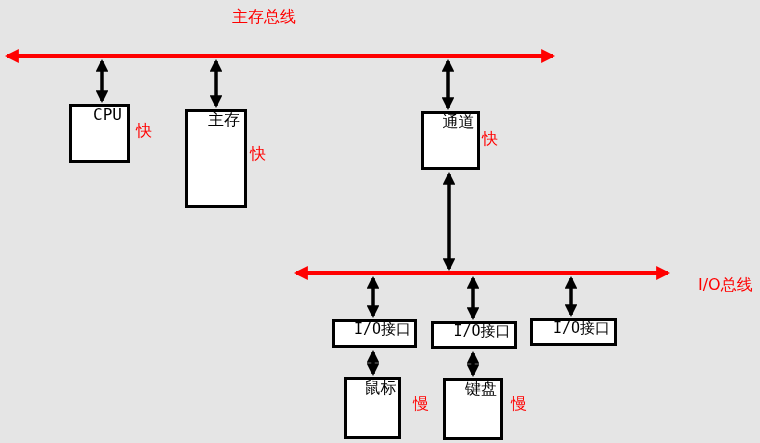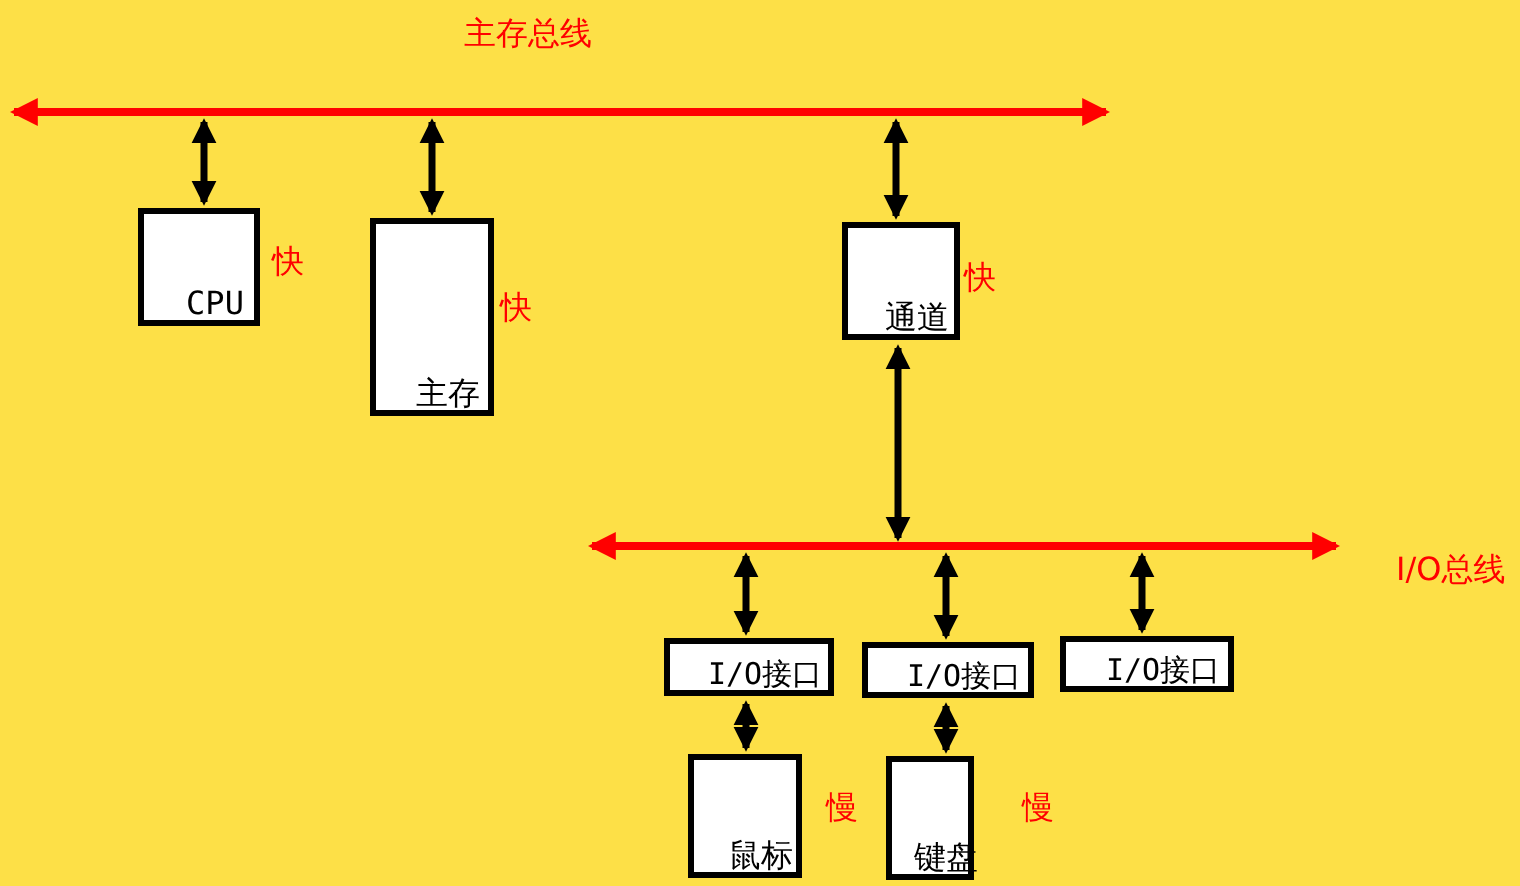--- a/index.html
+++ b/index.html
@@ -1,36 +1,36 @@
 <!DOCTYPE html>
 <html><head>
 <meta charset="utf-8">
 <style>
   * { margin: 0; padding: 0; box-sizing: border-box; }
   html, body { background: #ffffff; }
   .canvas {
     position: relative;
     width: 760px;
     height: 443px;
-    background: #fde047;
+    background: #e5e5e5;
     overflow: hidden;
     font-family: "Liberation Sans", sans-serif;
     text-decoration: underline;
   }
   .wires {
     position: absolute;
     left: 0; top: 0;
     width: 760px; height: 443px;
   }
   .box {
     position: absolute;
     border: 3px solid #000000;
     background: #ffffff;
     display: flex;
-    align-items: flex-end;
+    align-items: flex-start;
     justify-content: center;
     color: #000000;
     font-family: "DejaVu Sans Mono", "Liberation Mono", monospace;
     font-size: 16px;
     line-height: 1;
     white-space: nowrap;
     padding-left: 16px;
   }
   .lbl {
     position: absolute;
@@ -41,21 +41,21 @@
     font-family: "DejaVu Sans", "Liberation Sans", sans-serif;
   }
   
   .box-cpu        { left: 69px;  top: 104px; width: 61px; height: 59px; }
   .box-mainmem    { left: 185px; top: 109px; width: 62px; height: 99px; }
   .box-channel    { left: 421px; top: 111px; width: 59px; height: 59px; }
   .box-ioif1      { left: 332px; top: 319px; width: 85px; height: 29px; font-size: 15px; }
   .box-ioif2      { left: 431px; top: 321px; width: 86px; height: 28px; font-size: 15px; }
   .box-ioif3      { left: 530px; top: 318px; width: 87px; height: 28px; font-size: 15px; }
   .box-mouse      { left: 344px; top: 377px; width: 57px; height: 62px; }
-  .box-keyboard   { left: 443px; top: 378px; width: 44px; height: 62px; }
+  .box-keyboard   { left: 443px; top: 378px; width: 60px; height: 62px; }
   
   .lbl-mainbus    { left: 232px; top: 9px; }
   .lbl-iobus      { left: 698px; top: 277px; }
   .lbl-fast-cpu   { left: 136px; top: 123px; }
   .lbl-fast-mem   { left: 250px; top: 146px; }
   .lbl-fast-chan  { left: 482px; top: 131px; }
   .lbl-slow-mouse { left: 413px; top: 396px; }
   .lbl-slow-kbd   { left: 511px; top: 396px; }
 </style>
 </head>

